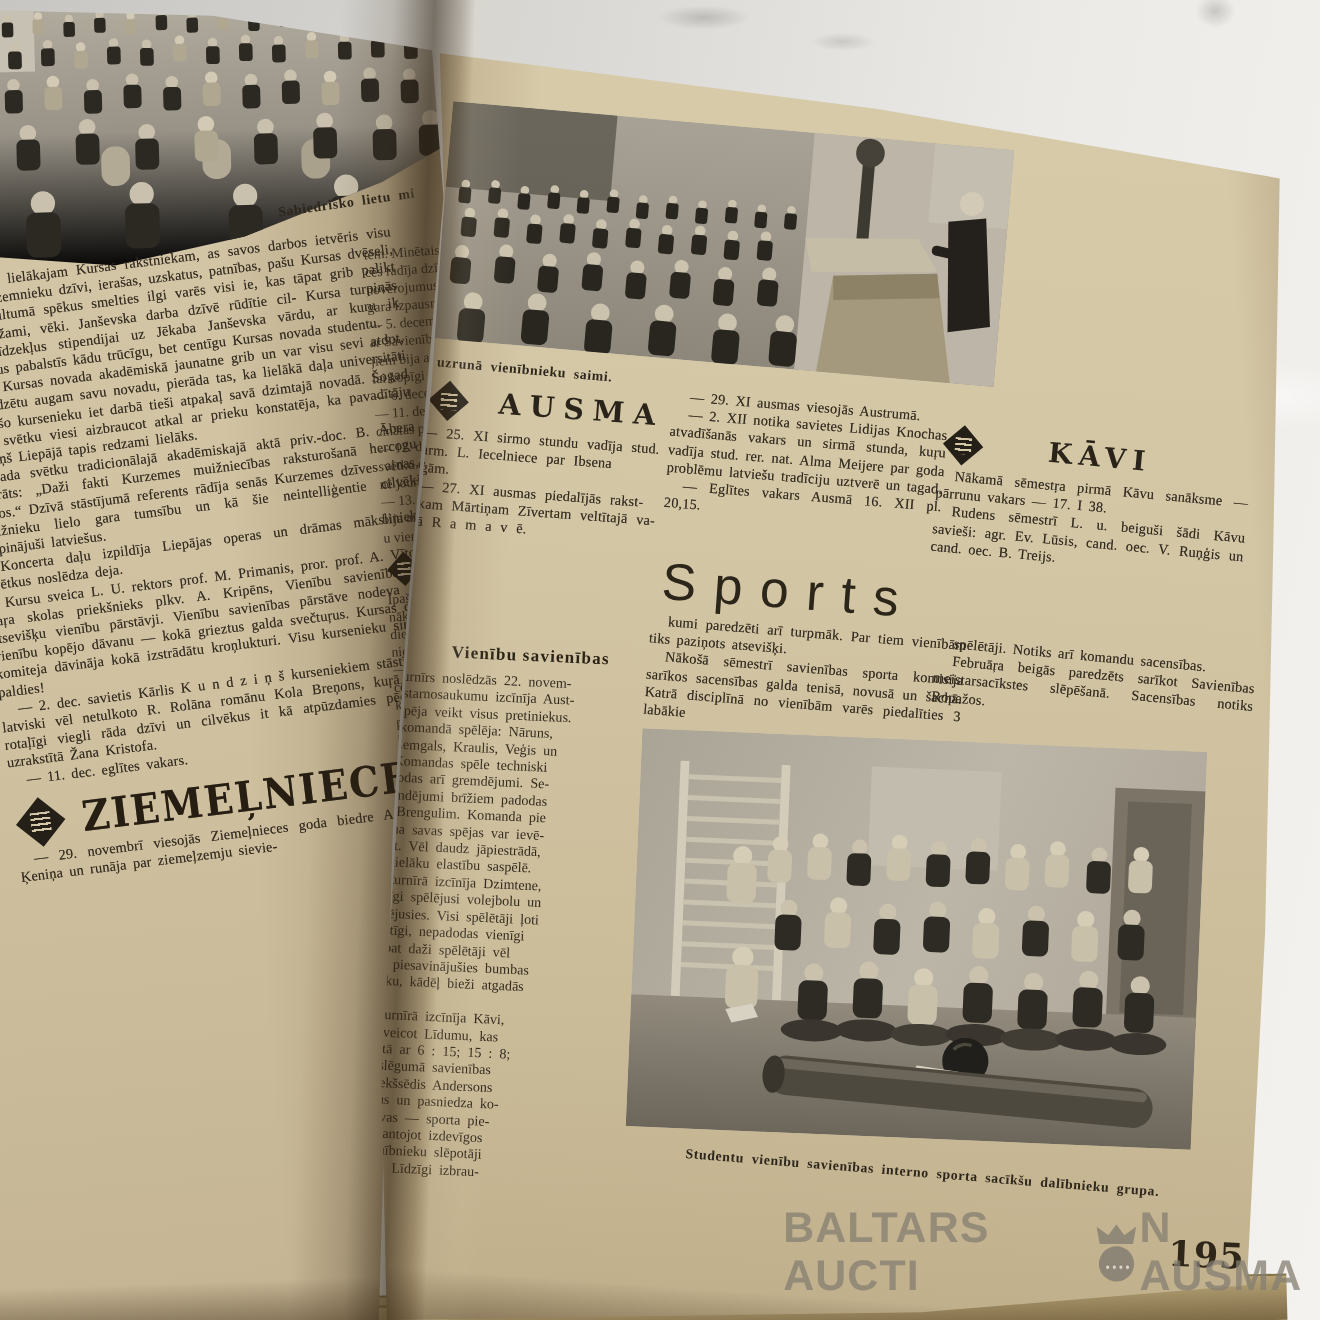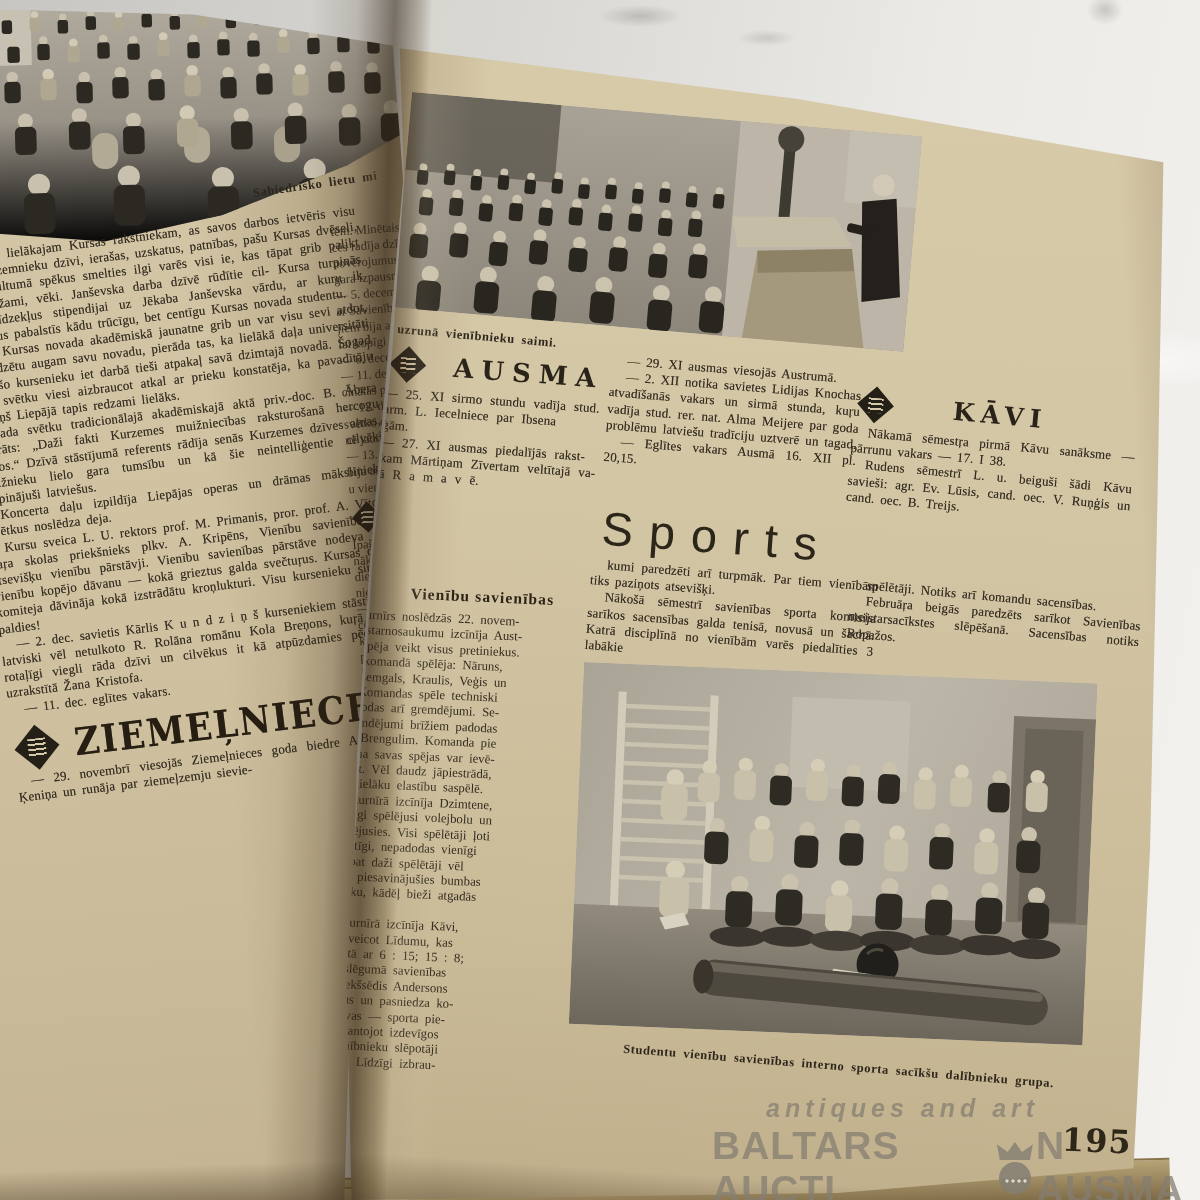--- a/index.html
+++ b/index.html
@@ -491,21 +491,20 @@
     </div>
 
     <div class="rot caption" style="left:238px;top:1012px;width:524px;transform:rotate(4.6deg);text-align:center;">Studentu  vienību  savienības  interno  sporta  sacīkšu  dalībnieku  grupa.</div>
 
     <div class="pageno" style="left:722px;top:1096px;">195</div>
   </div>
 
   <div class="spine-shadow"></div>
 
   <div class="wm">
-    <div class="wm-tagline">antiques and art</div>
     <div class="wm-brand">
       <span>BALTARS AUCTI</span>
       <span class="wm-logo">
         <span class="wm-crown"></span>
         <span class="wm-orb"></span>
       </span>
       <span>N AUSMA</span>
     </div>
   </div>
 

